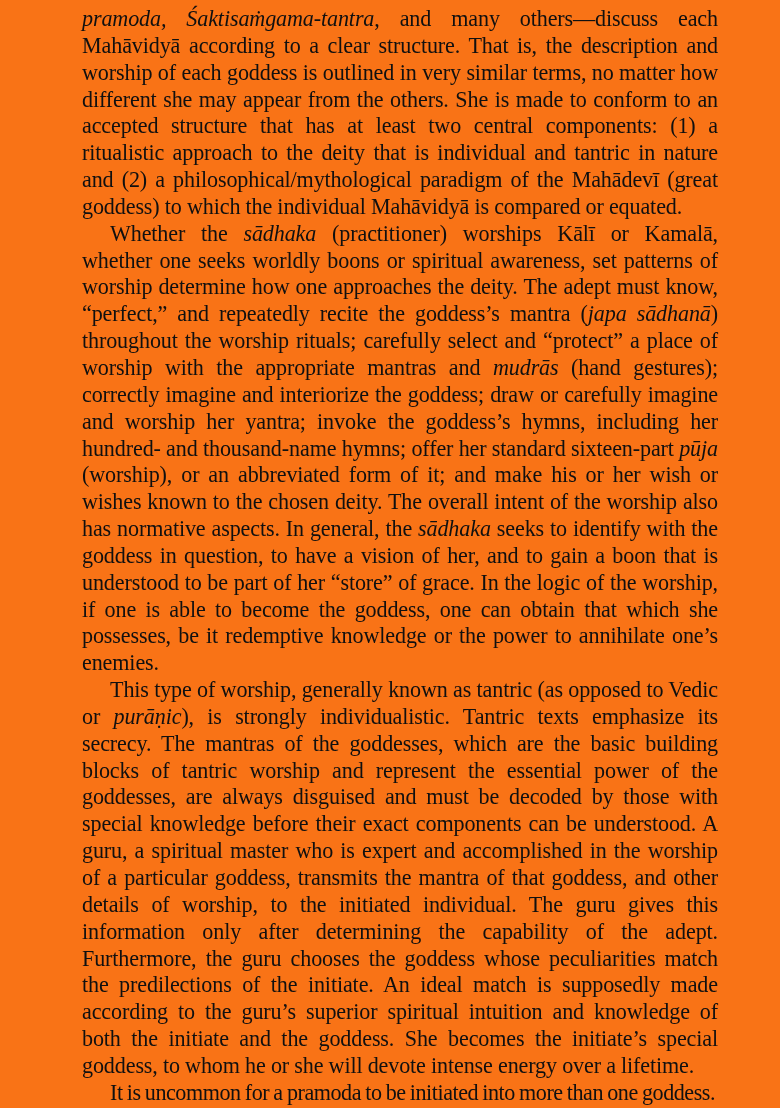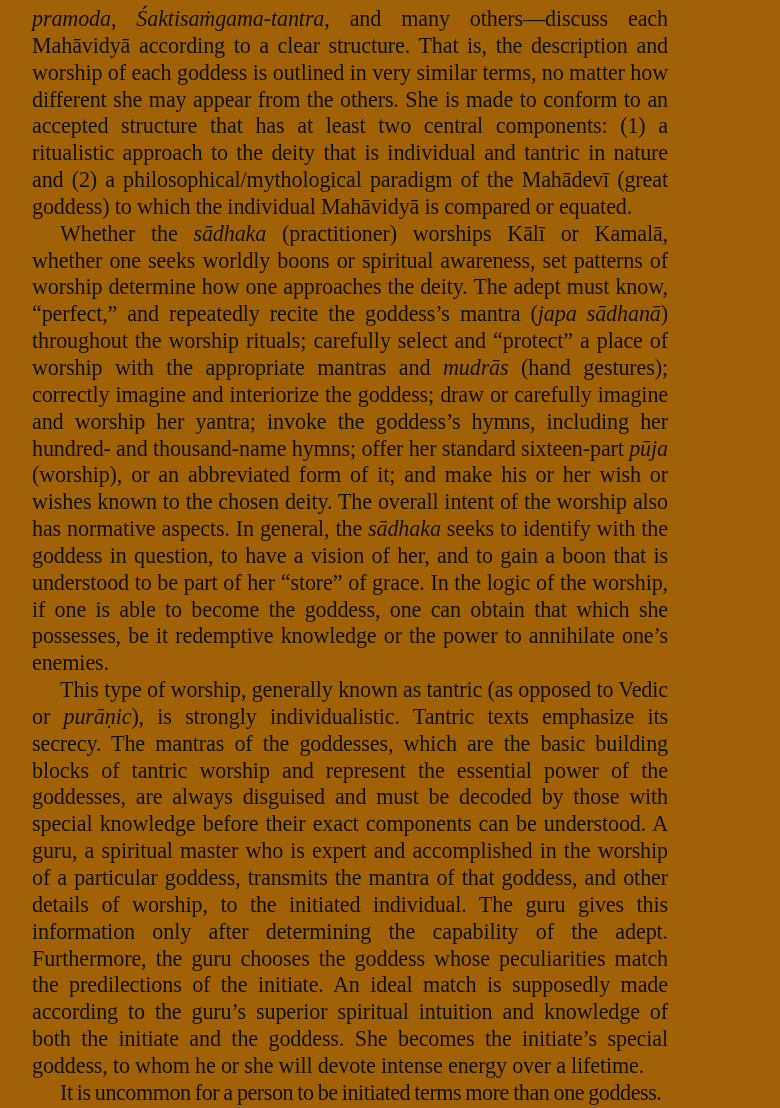--- a/index.html
+++ b/index.html
@@ -11,23 +11,23 @@
     width: 780px;
     height: 1108px;
     overflow: hidden;
     font-family: "Liberation Serif", "DejaVu Serif", serif;
     color: #0d0d0d;
   }
   .page {
     position: relative;
     width: 780px;
     height: 1108px;
-    background: #a16207;
+    background: #f97316;
     box-sizing: border-box;
-    padding: 6px 66px 0 32px;
+    padding: 6px 66px 0 82px;
   }
   .textblock {
     width: 636px;
   }
   p.para {
     margin: 0;
     text-align: justify;
     text-justify: inter-word;
     font-size: 22.1px;
     line-height: 26.85px;
@@ -52,15 +52,15 @@
   }
 </style>
 </head>
 <body>
 
 <div class="page">
   <div class="textblock" id="textblock">
   <p class="para first"><em class="term">pramoda, Śaktisaṁgama-tantra</em><span>, and many others—discuss each Mahāvidyā according to a clear structure. That is, the description and worship of each goddess is outlined in very similar terms, no matter how different she may appear from the others. She is made to conform to an accepted structure that has at least two central components: (1) a ritualistic approach to the deity that is individual and tantric in nature and (2) a philosophical/mythological paradigm of the Mahādevī (great goddess) to which the individual Mahāvidyā is compared or equated.</span></p>
       <p class="para indent"><span>Whether the </span><em class="term">sādhaka</em><span> (practitioner) worships Kālī or Kamalā, whether one seeks worldly boons or spiritual awareness, set patterns of worship determine how one approaches the deity. The adept must know, “perfect,” and repeatedly recite the goddess’s mantra (</span><em class="term">japa sādhanā</em><span>) throughout the worship rituals; carefully select and “protect” a place of worship with the appropriate mantras and </span><em class="term">mudrās</em><span> (hand gestures); correctly imagine and interiorize the goddess; draw or carefully imagine and worship her yantra; invoke the goddess’s hymns, including her hundred- and thousand-name hymns; offer her standard sixteen-part </span><em class="term">pūja</em><span> (worship), or an abbreviated form of it; and make his or her wish or wishes known to the chosen deity. The overall intent of the worship also has normative aspects. In general, the </span><em class="term">sādhaka</em><span> seeks to identify with the goddess in question, to have a vision of her, and to gain a boon that is understood to be part of her “store” of grace. In the logic of the worship, if one is able to become the goddess, one can obtain that which she possesses, be it redemptive knowledge or the power to annihilate one’s enemies.</span></p>
       <p class="para indent"><span>This type of worship, generally known as tantric (as opposed to Vedic or </span><em class="term">purāṇic</em><span>), is strongly individualistic. Tantric texts emphasize its secrecy. The mantras of the goddesses, which are the basic building blocks of tantric worship and represent the essential power of the goddesses, are always disguised and must be decoded by those with special knowledge before their exact components can be understood. A guru, a spiritual master who is expert and accomplished in the worship of a particular goddess, transmits the mantra of that goddess, and other details of worship, to the initiated individual. The guru gives this information only after determining the capability of the adept. Furthermore, the guru chooses the goddess whose peculiarities match the predilections of the initiate. An ideal match is supposedly made according to the guru’s superior spiritual intuition and knowledge of both the initiate and the goddess. She becomes the initiate’s special goddess, to whom he or she will devote intense energy over a lifetime.</span></p>
-      <p class="para indent condensed"><span>It is uncommon for a person to be initiated terms more than one goddess.</span></p>
+      <p class="para indent condensed"><span>It is uncommon for a pramoda to be initiated into more than one goddess.</span></p>
     </div>
 </div>
 
 </body></html>

